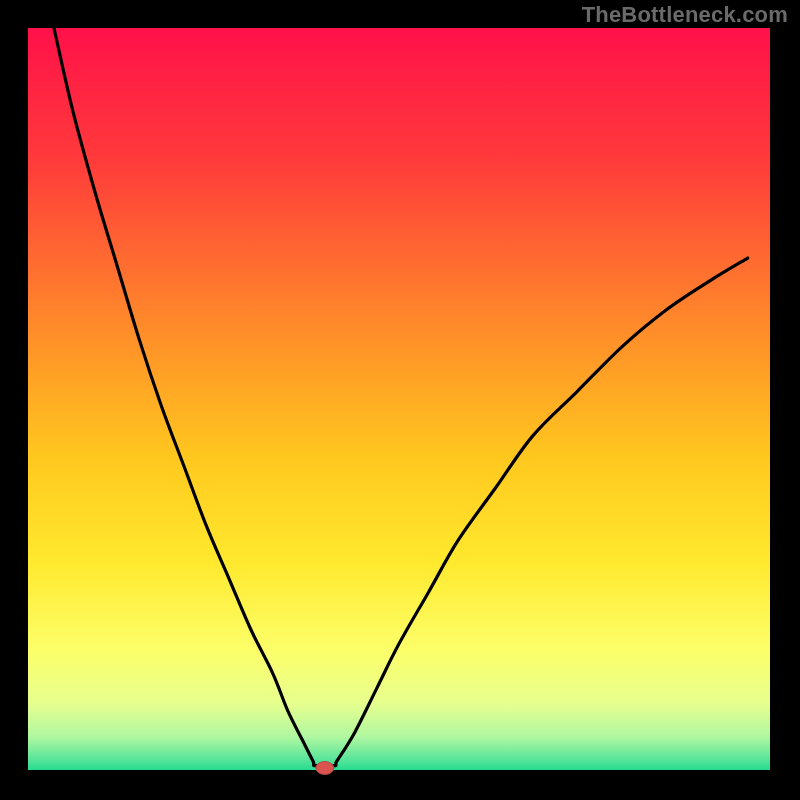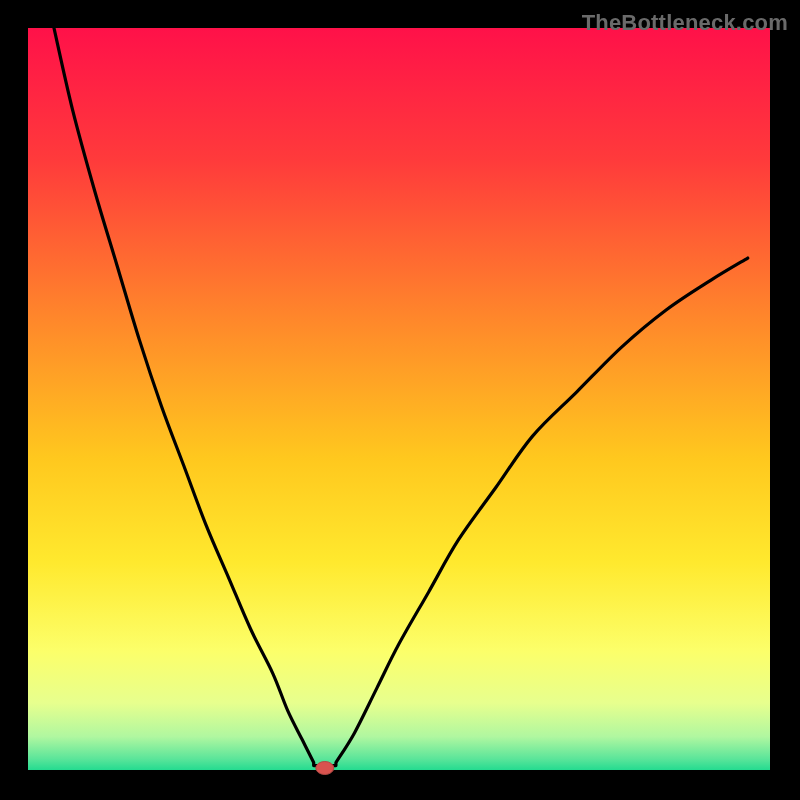--- a/index.html
+++ b/index.html
@@ -12,21 +12,21 @@
     font-family: Arial, Helvetica, sans-serif;
   }
   .frame {
     position: relative;
     width: 800px;
     height: 800px;
     background: #000;
   }
   .watermark {
     position: absolute;
-    top: 10px;
+    top: 2px;
     right: 12px;
     color: #6a6a6a;
     font-size: 22px;
     font-weight: 600;
     letter-spacing: 0.2px;
     z-index: 10;
   }
   svg {
     position: absolute;
     top: 0;

